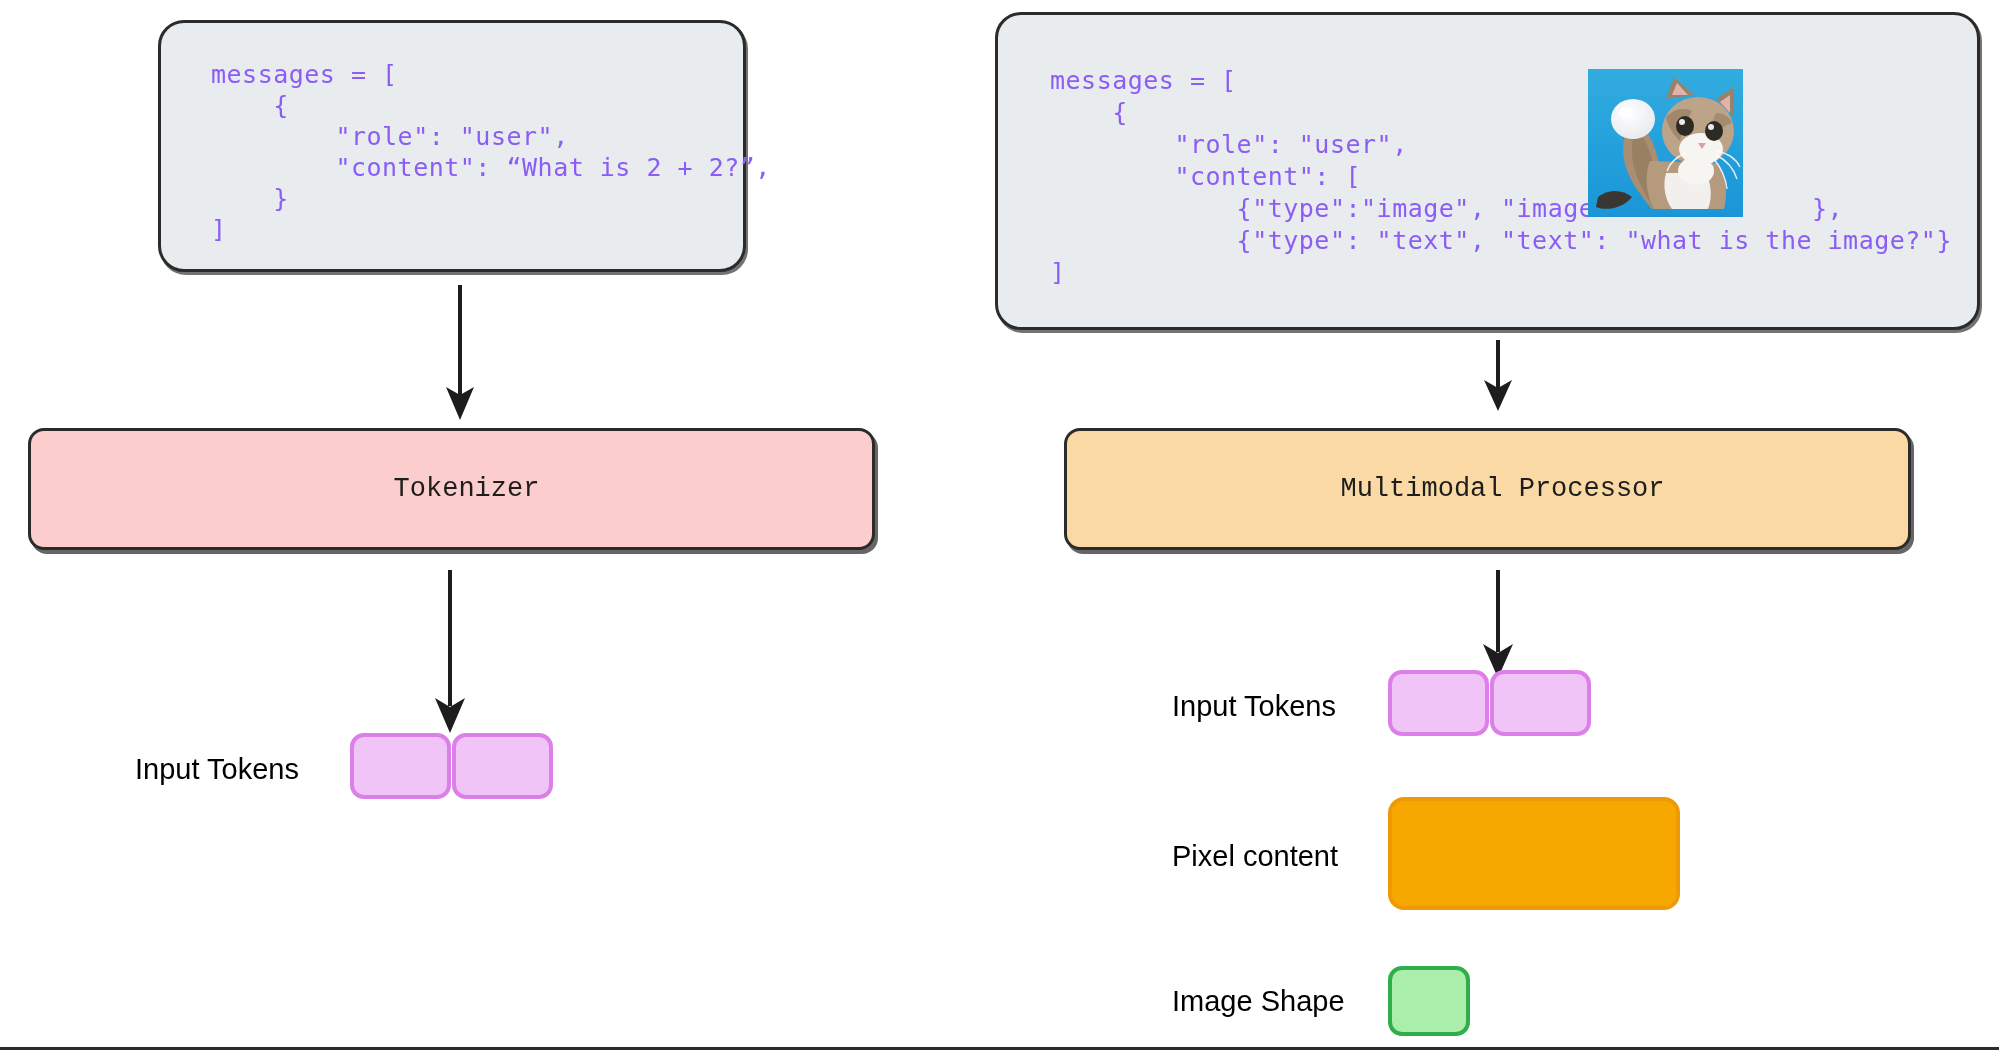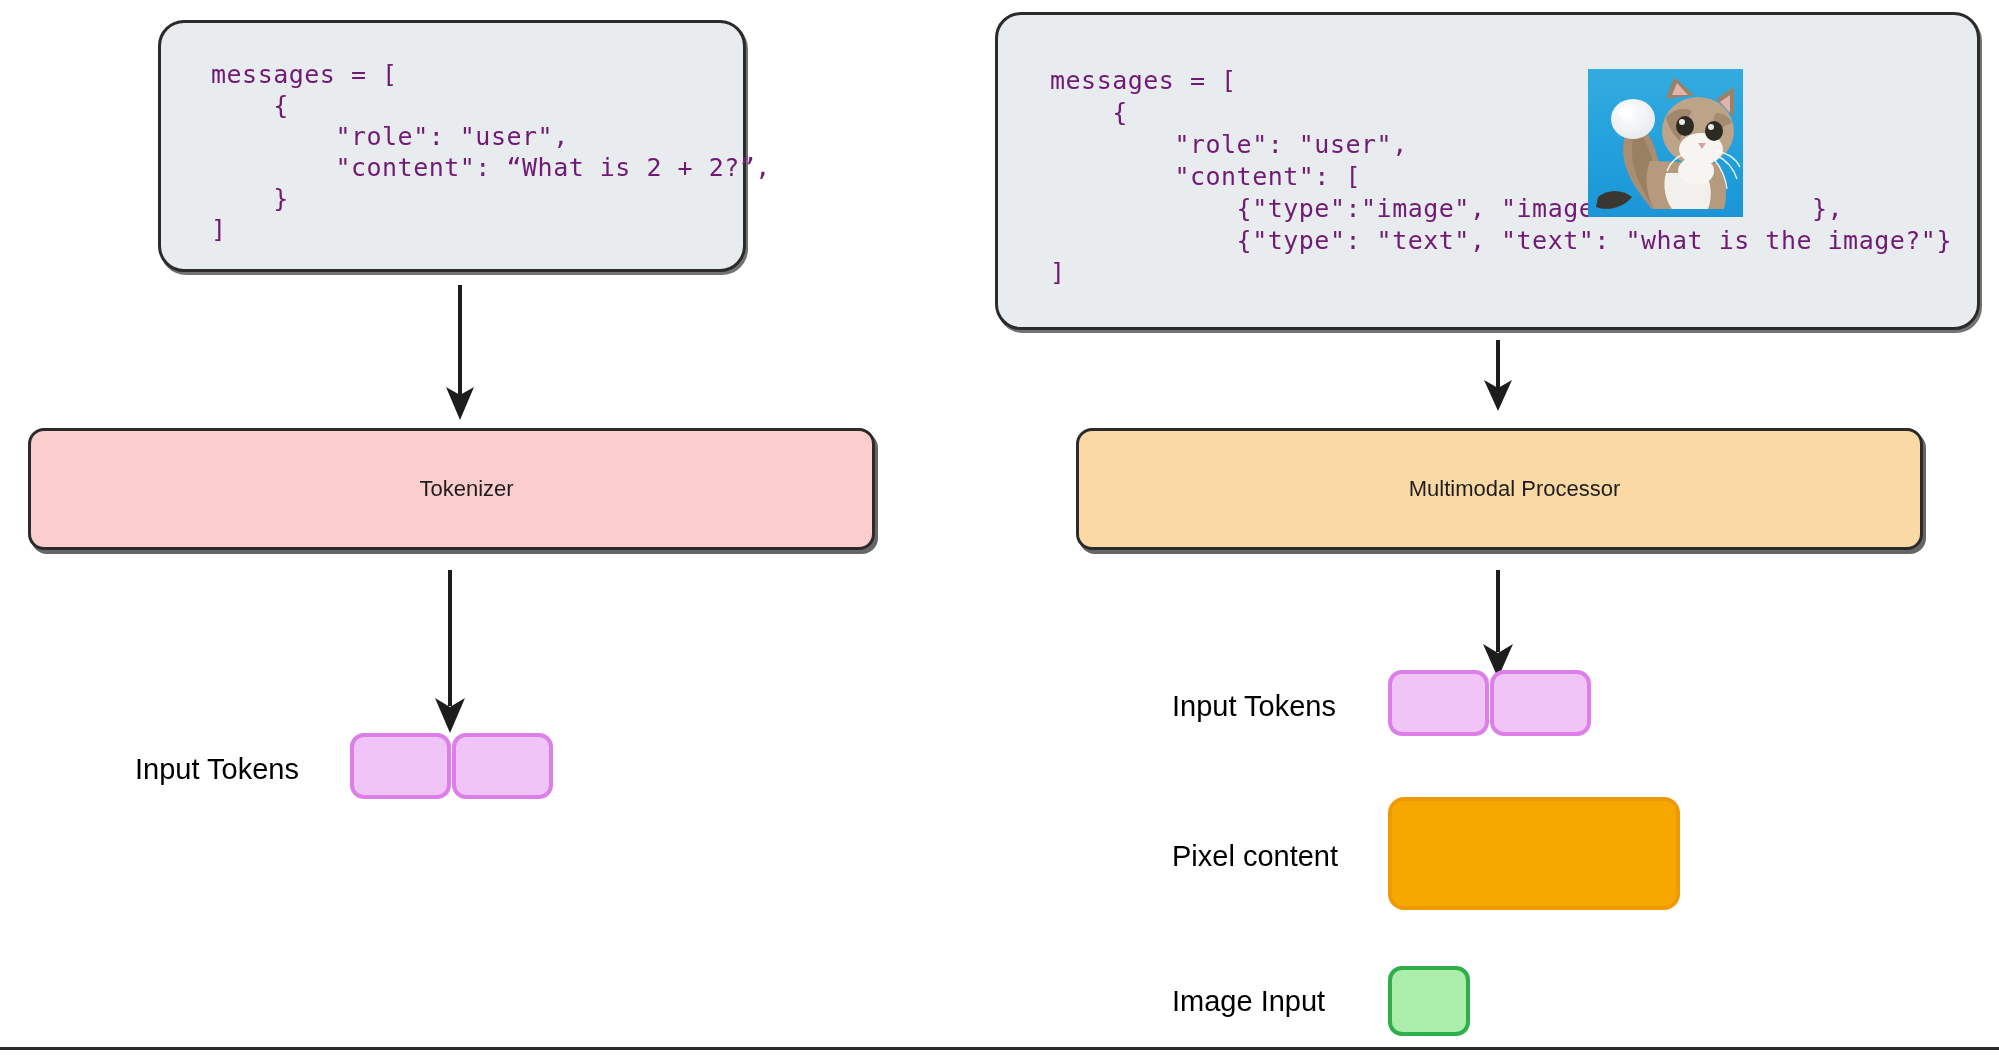--- a/index.html
+++ b/index.html
@@ -37,21 +37,21 @@
   .code-block {
     position: absolute;
     background: #e8ecee;
     border: 3px solid #2b2b2b;
     border-radius: 26px;
     box-sizing: border-box;
     box-shadow: 2px 3px 0 rgba(0,0,0,0.55);
   }
   .code-text {
     font-family: "DejaVu Sans Mono", "Liberation Mono", monospace;
-    color: #701a75;
+    color: #8b5cf6;
     white-space: pre;
     position: absolute;
   }
 
   #code-left {
     left: 158px;
     top: 20px;
     width: 588px;
     height: 252px;
   }
@@ -92,39 +92,38 @@
   
   .process-box {
     position: absolute;
     border: 3px solid #2b2b2b;
     border-radius: 16px;
     box-sizing: border-box;
     box-shadow: 3px 4px 0 rgba(0,0,0,0.6);
     display: flex;
     align-items: center;
     justify-content: center;
-    font-size: 22px;
+    font-size: 27px;
     color: #1d1d1d;
-    font-family: Liberation Sans, sans-serif;
+    font-family: Liberation Mono, monospace;
     padding-left: 30px;
   }
   #box-tokenizer {
     left: 28px;
     top: 428px;
     width: 847px;
     height: 122px;
     background: #fbcdcd;
   }
   #box-processor {
     left: 1064px;
     top: 428px;
     width: 847px;
     height: 122px;
     background: #fbd9a5;
-    margin-left: 12px;
   }
 
   
   .arrow {
     position: absolute;
   }
   .arrow svg { display: block; }
 
   
   .out-label {
@@ -280,17 +279,17 @@
     </svg>
   </div>
 
   <div class="out-label" style="left:1172px; top:690px;">Input Tokens</div>
   <div class="token-chip" style="left:1388px; top:670px;"></div>
   <div class="token-chip" style="left:1490px; top:670px;"></div>
 
   <div class="out-label" style="left:1172px; top:840px;">Pixel content</div>
   <div class="pixel-box" style="left:1388px; top:797px; width:292px; height:113px;"></div>
 
-  <div class="out-label" style="left:1172px; top:985px;">Image Input</div>
+  <div class="out-label" style="left:1172px; top:985px;">Image Shape</div>
   <div class="shape-box" style="left:1388px; top:966px; width:82px; height:70px;"></div>
 
   <div class="bottom-rule"></div>
 </div>
 
 </body></html>

